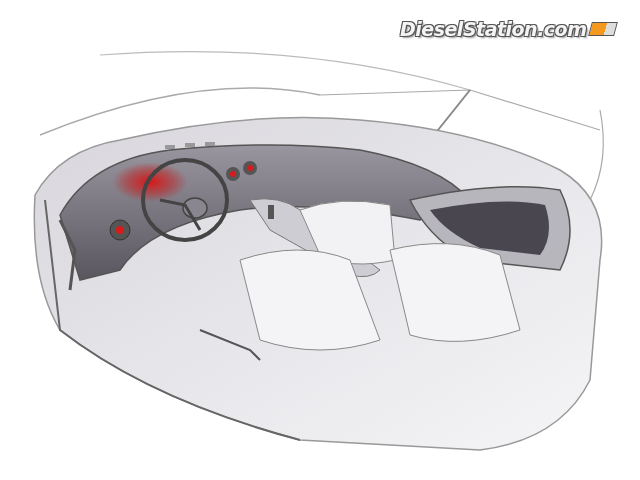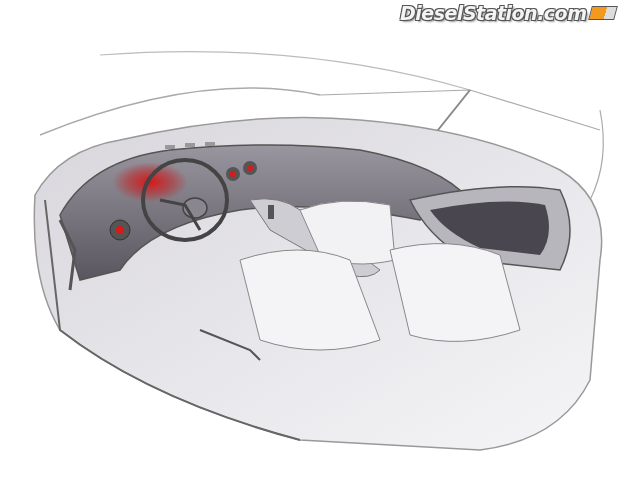--- a/index.html
+++ b/index.html
@@ -1,18 +1,18 @@
 <!DOCTYPE html>
 <html><head>
 <meta charset="utf-8">
 <style>
 html,body{margin:0;padding:0;}
 body{width:640px;height:480px;background:#ffffff;position:relative;overflow:hidden;font-family:"Liberation Sans",sans-serif;}
 .sketch{position:absolute;left:0;top:0;width:640px;height:480px;}
-.logo{position:absolute;left:400px;top:0;width:230px;height:26px;display:flex;align-items:center;}
+.logo{position:absolute;left:400px;top:16px;width:230px;height:26px;display:flex;align-items:center;}
 .logo-text{font-family:"DejaVu Sans",sans-serif;font-style:italic;font-weight:bold;font-size:19px;color:#f4f4f4;letter-spacing:-0.5px;
  text-shadow:-1px -1px 0 #555,1px -1px 0 #555,-1px 1px 0 #555,1px 1px 0 #555,2px 2px 2px #999;}
 .logo-badge{display:inline-block;width:24px;height:12px;margin-left:4px;transform:skewX(-15deg);border:1px solid #555;background:linear-gradient(90deg,#f39a1e 0 60%,#ddd 60% 100%);}
 </style>
 </head>
 <body>
 
 <svg class="sketch" viewBox="0 0 640 480" xmlns="http://www.w3.org/2000/svg">
   <defs>
     <radialGradient id="redglow" cx="50%" cy="50%" r="50%">

